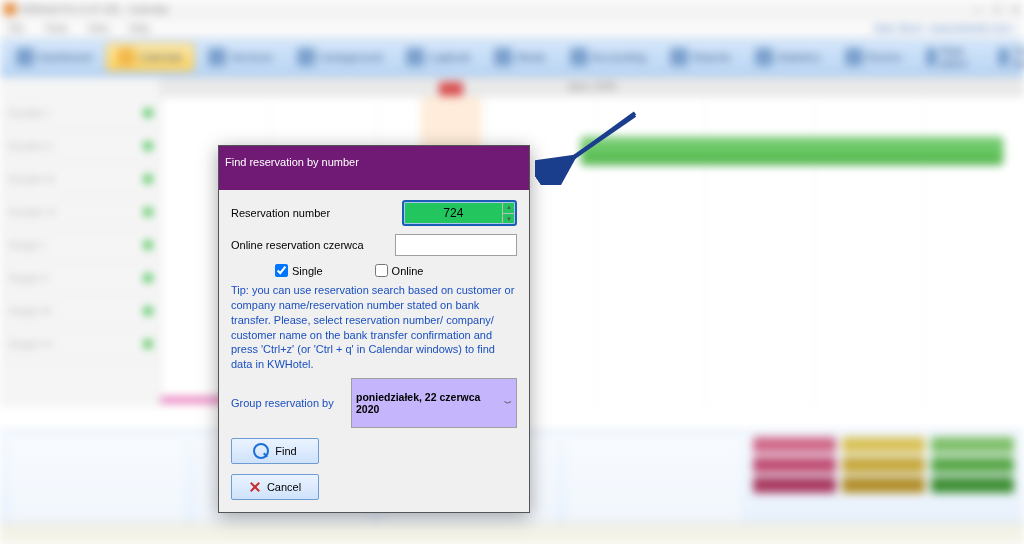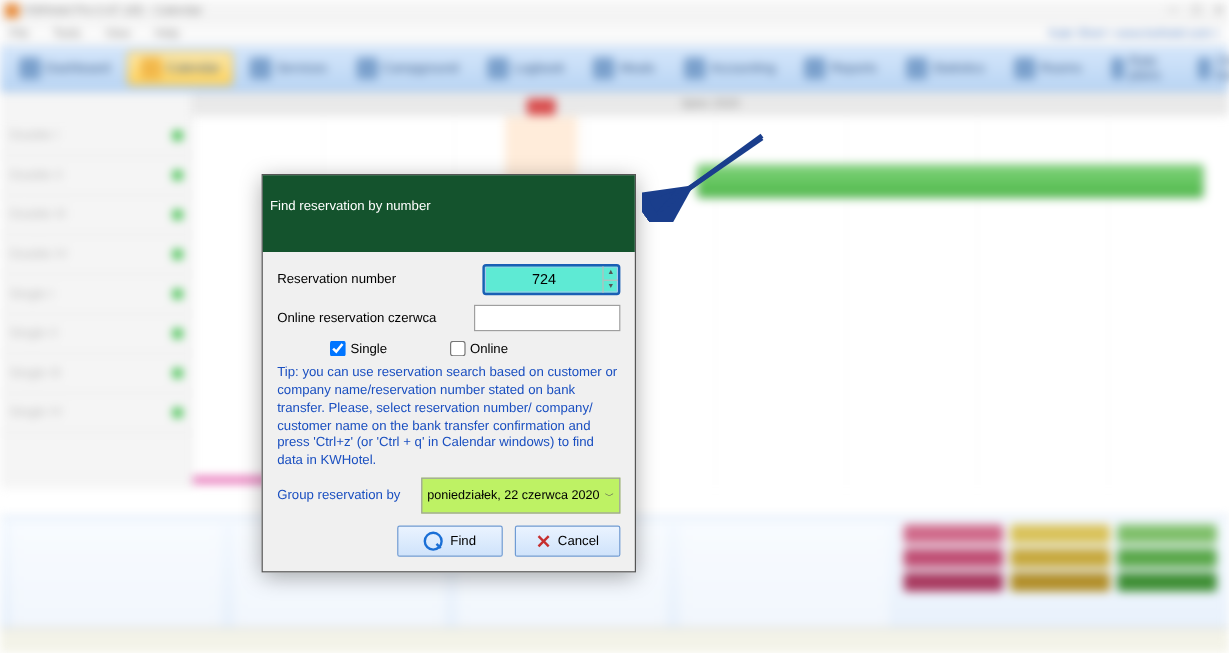--- a/index.html
+++ b/index.html
@@ -29,39 +29,39 @@
   .booking{position:absolute;left:420px;top:40px;width:420px;height:26px;background:linear-gradient(#7fd37a,#4fb84a);border:1px solid #3c9a37;border-radius:3px;}
   .pinkbar{position:absolute;left:0;top:300px;width:270px;height:6px;background:#e66fb6;}
   .bottom-panel{position:absolute;left:0;right:0;top:430px;height:90px;background:linear-gradient(#f4f9ff,#e7f0fb);border-top:1px solid #bcd1ea;display:flex;gap:12px;padding:6px 10px;}
   .bp-box{flex:1;background:rgba(255,255,255,.4);border-radius:3px;}
   .status-blocks{display:flex;flex-direction:column;gap:4px;flex:1.5;}
   .sb-row{display:flex;gap:6px;}
   .sb{flex:1;height:16px;border-radius:2px;}
   .footer{position:absolute;left:0;right:0;bottom:0;height:20px;background:#f3f3e8;border-top:1px solid #ccc;}
   
   .dialog{position:absolute;left:218px;top:145px;width:310px;background:#f0f0f0;border:1px solid #555;box-shadow:0 4px 18px rgba(0,0,0,.35);}
-  .dlg-title{height:32px;background:#14532d;color:#fff;font-size:11px;line-height:20px;padding:16px 6px;}
+  .dlg-title{height:32px;background:#701a75;color:#fff;font-size:11px;line-height:20px;padding:6px 6px;}
   .dlg-body{padding:10px 12px 12px 12px;}
   .frow{display:flex;align-items:center;margin-bottom:8px;}
   .flabel{width:180px;color:#000;}
-  .num-wrap{position:relative;border:2px solid #1a5fb4;border-radius:3px;background:#5eead4;display:flex;align-items:stretch;width:116px;height:22px;box-shadow:0 0 0 1px #a9c7ef inset;}
+  .num-wrap{position:relative;border:2px solid #1a5fb4;border-radius:3px;background:#22c55e;display:flex;align-items:stretch;width:116px;height:22px;box-shadow:0 0 0 1px #a9c7ef inset;}
   .num-input{border:none;width:100%;text-align:center;font-size:12px;outline:none;background:transparent;}
   .spin{width:14px;display:flex;flex-direction:column;border-left:1px solid #bbb;}
   .spin div{flex:1;display:flex;align-items:center;justify-content:center;font-size:6px;color:#555;border-bottom:1px solid #bbb;cursor:pointer;}
   .spin div:last-child{border-bottom:none;}
   .txt-input{width:116px;height:18px;border:1px solid #9f9f9f;background:#fff;}
   .chk-row{display:flex;gap:52px;margin:0 0 6px 44px;align-items:center;}
   .chk{display:flex;align-items:center;gap:4px;}
   .chk input{margin:0;}
   .tip{color:#1a4fc0;font-size:11px;line-height:1.35;margin-bottom:6px;}
   .date-row{display:flex;align-items:center;gap:8px;margin-bottom:10px;}
   .date-row .lbl{color:#1a4fc0;width:112px;}
-  .date-sel{flex:1;height:20px;border:1px solid #9f9f9f;background:#bef264;display:flex;align-items:center;justify-content:space-between;padding:4px 4px;font-size:10.5px;}
+  .date-sel{flex:1;height:20px;border:1px solid #9f9f9f;background:#c4b5fd;display:flex;align-items:center;justify-content:space-between;padding:14px 4px;font-size:10.5px;font-weight:bold;}
   .date-sel .arr{font-size:8px;color:#555;}
-  .btn-row{display:flex;gap:10px;justify-content:flex-end;}
+  .btn-row{display:flex;gap:10px;justify-content:flex-end;flex-direction:column;}
   .btn{width:86px;height:24px;border:1px solid #6f9bd4;border-radius:2px;background:linear-gradient(#eaf3ff,#cfe3fb);display:flex;align-items:center;justify-content:center;gap:6px;font-size:11px;cursor:pointer;}
   .btn .bico{width:12px;height:12px;}
   .find-ico{border:2px solid #1a6fd6;border-radius:50%;position:relative;}
   .find-ico:after{content:"";position:absolute;width:5px;height:2px;background:#1a6fd6;transform:rotate(45deg);left:8px;top:9px;}
   .x-ico{position:relative;width:12px;height:12px;}
   .x-ico:before,.x-ico:after{content:"";position:absolute;left:5px;top:0;width:2px;height:12px;background:#c62f2f;}
   .x-ico:before{transform:rotate(45deg);}
   .x-ico:after{transform:rotate(-45deg);}
   
   .arrow{position:absolute;left:535px;top:105px;width:110px;height:80px;pointer-events:none;}

